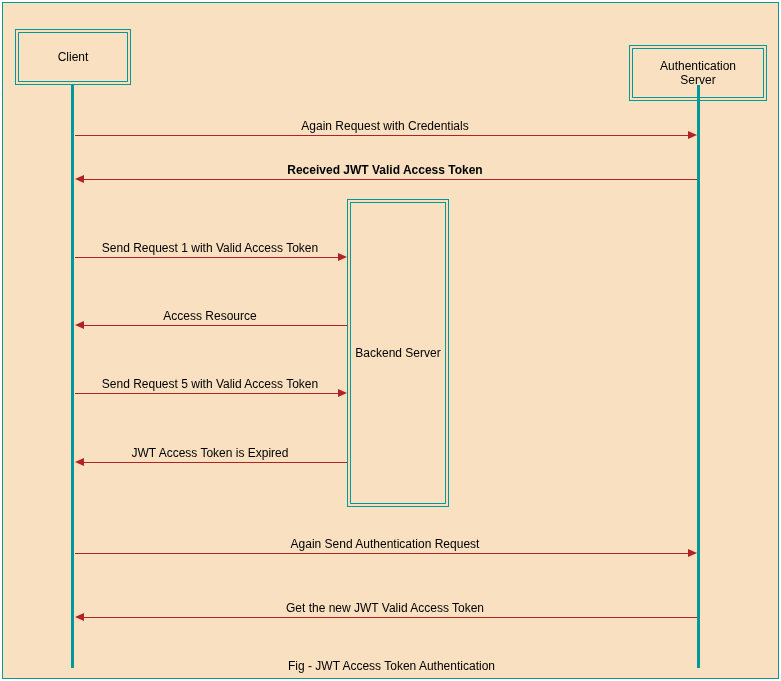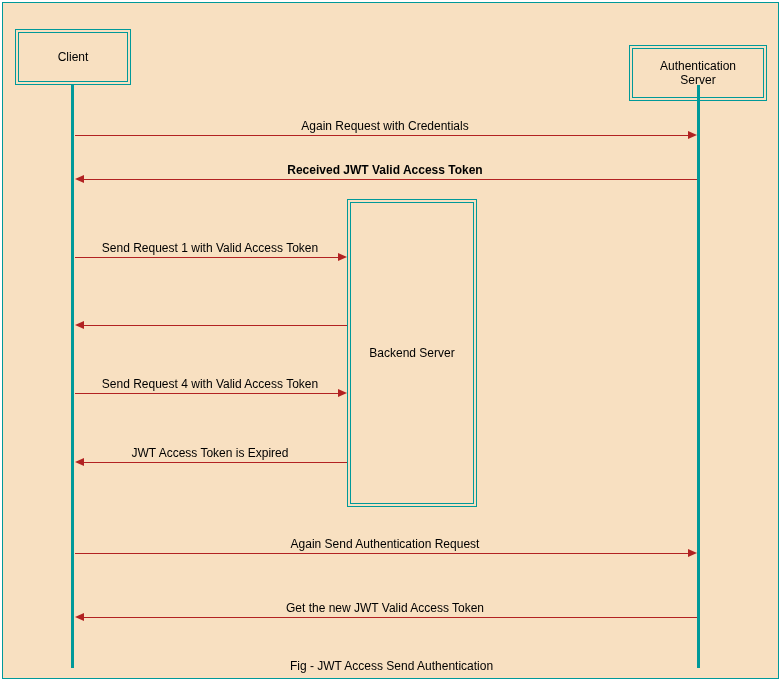--- a/index.html
+++ b/index.html
@@ -101,52 +101,53 @@
   <div class="participant-box" style="left:626px; top:26px; width:138px; height:56px;margin-top:16px;">
     <div class="inner">
         <span>Authentication Server</span>
       </div>
   </div>
 
   <div class="lifeline" style="left:68px; top:82px; height:583px;"></div>
 
   <div class="lifeline" style="left:694px; top:82px; height:583px;"></div>
 
-  <div class="box-double" style="left:344px; top:196px; width:130px; height:308px;">
+  <div class="box-double" style="left:344px; top:196px; width:102px; height:308px;">
     <div class="inner">
         <span>Backend Server</span>
       </div>
   </div>
 
   <div class="msg-label" style="left:70px; top:116px; width:624px;">Again Request with Credentials</div>
   <div class="arrow" style="left:72px; top:132px; width:614px;"></div>
   <div class="arrow-head-r" style="left:685px; top:128px;"></div>
 
   <div class="msg-label" style="left:70px; top:160px; width:624px;font-weight:bold;">Received JWT Valid Access Token</div>
   <div class="arrow" style="left:80px; top:176px; width:614px;"></div>
   <div class="arrow-head-l" style="left:72px; top:172px;"></div>
 
   <div class="msg-label" style="left:70px; top:238px; width:274px;">Send Request 1 with Valid Access Token</div>
   <div class="arrow" style="left:72px; top:254px; width:264px;"></div>
   <div class="arrow-head-r" style="left:335px; top:250px;"></div>
 
+  <div class="msg-label" style="left:70px; top:306px; width:274px;">Access Resource</div>
   <div class="arrow" style="left:80px; top:322px; width:264px;"></div>
   <div class="arrow-head-l" style="left:72px; top:318px;"></div>
 
-  <div class="msg-label" style="left:70px; top:374px; width:274px;">Send Request 4 with Valid Access Token</div>
+  <div class="msg-label" style="left:70px; top:374px; width:274px;">Send Request 5 with Valid Access Token</div>
   <div class="arrow" style="left:72px; top:390px; width:264px;"></div>
   <div class="arrow-head-r" style="left:335px; top:386px;"></div>
 
   <div class="msg-label" style="left:70px; top:443px; width:274px;">JWT Access Token is Expired</div>
   <div class="arrow" style="left:80px; top:459px; width:264px;"></div>
   <div class="arrow-head-l" style="left:72px; top:455px;"></div>
 
   <div class="msg-label" style="left:70px; top:534px; width:624px;">Again Send Authentication Request</div>
   <div class="arrow" style="left:72px; top:550px; width:614px;"></div>
   <div class="arrow-head-r" style="left:685px; top:546px;"></div>
 
   <div class="msg-label" style="left:70px; top:598px; width:624px;">Get the new JWT Valid Access Token</div>
   <div class="arrow" style="left:80px; top:614px; width:614px;"></div>
   <div class="arrow-head-l" style="left:72px; top:610px;"></div>
 
-  <div class="caption" style="left:0px; top:656px; width:777px;">Fig -  JWT Access Send Authentication</div>
+  <div class="caption" style="left:0px; top:656px; width:777px;">Fig -  JWT Access Token Authentication</div>
 
 </div>
 
 </body></html>

